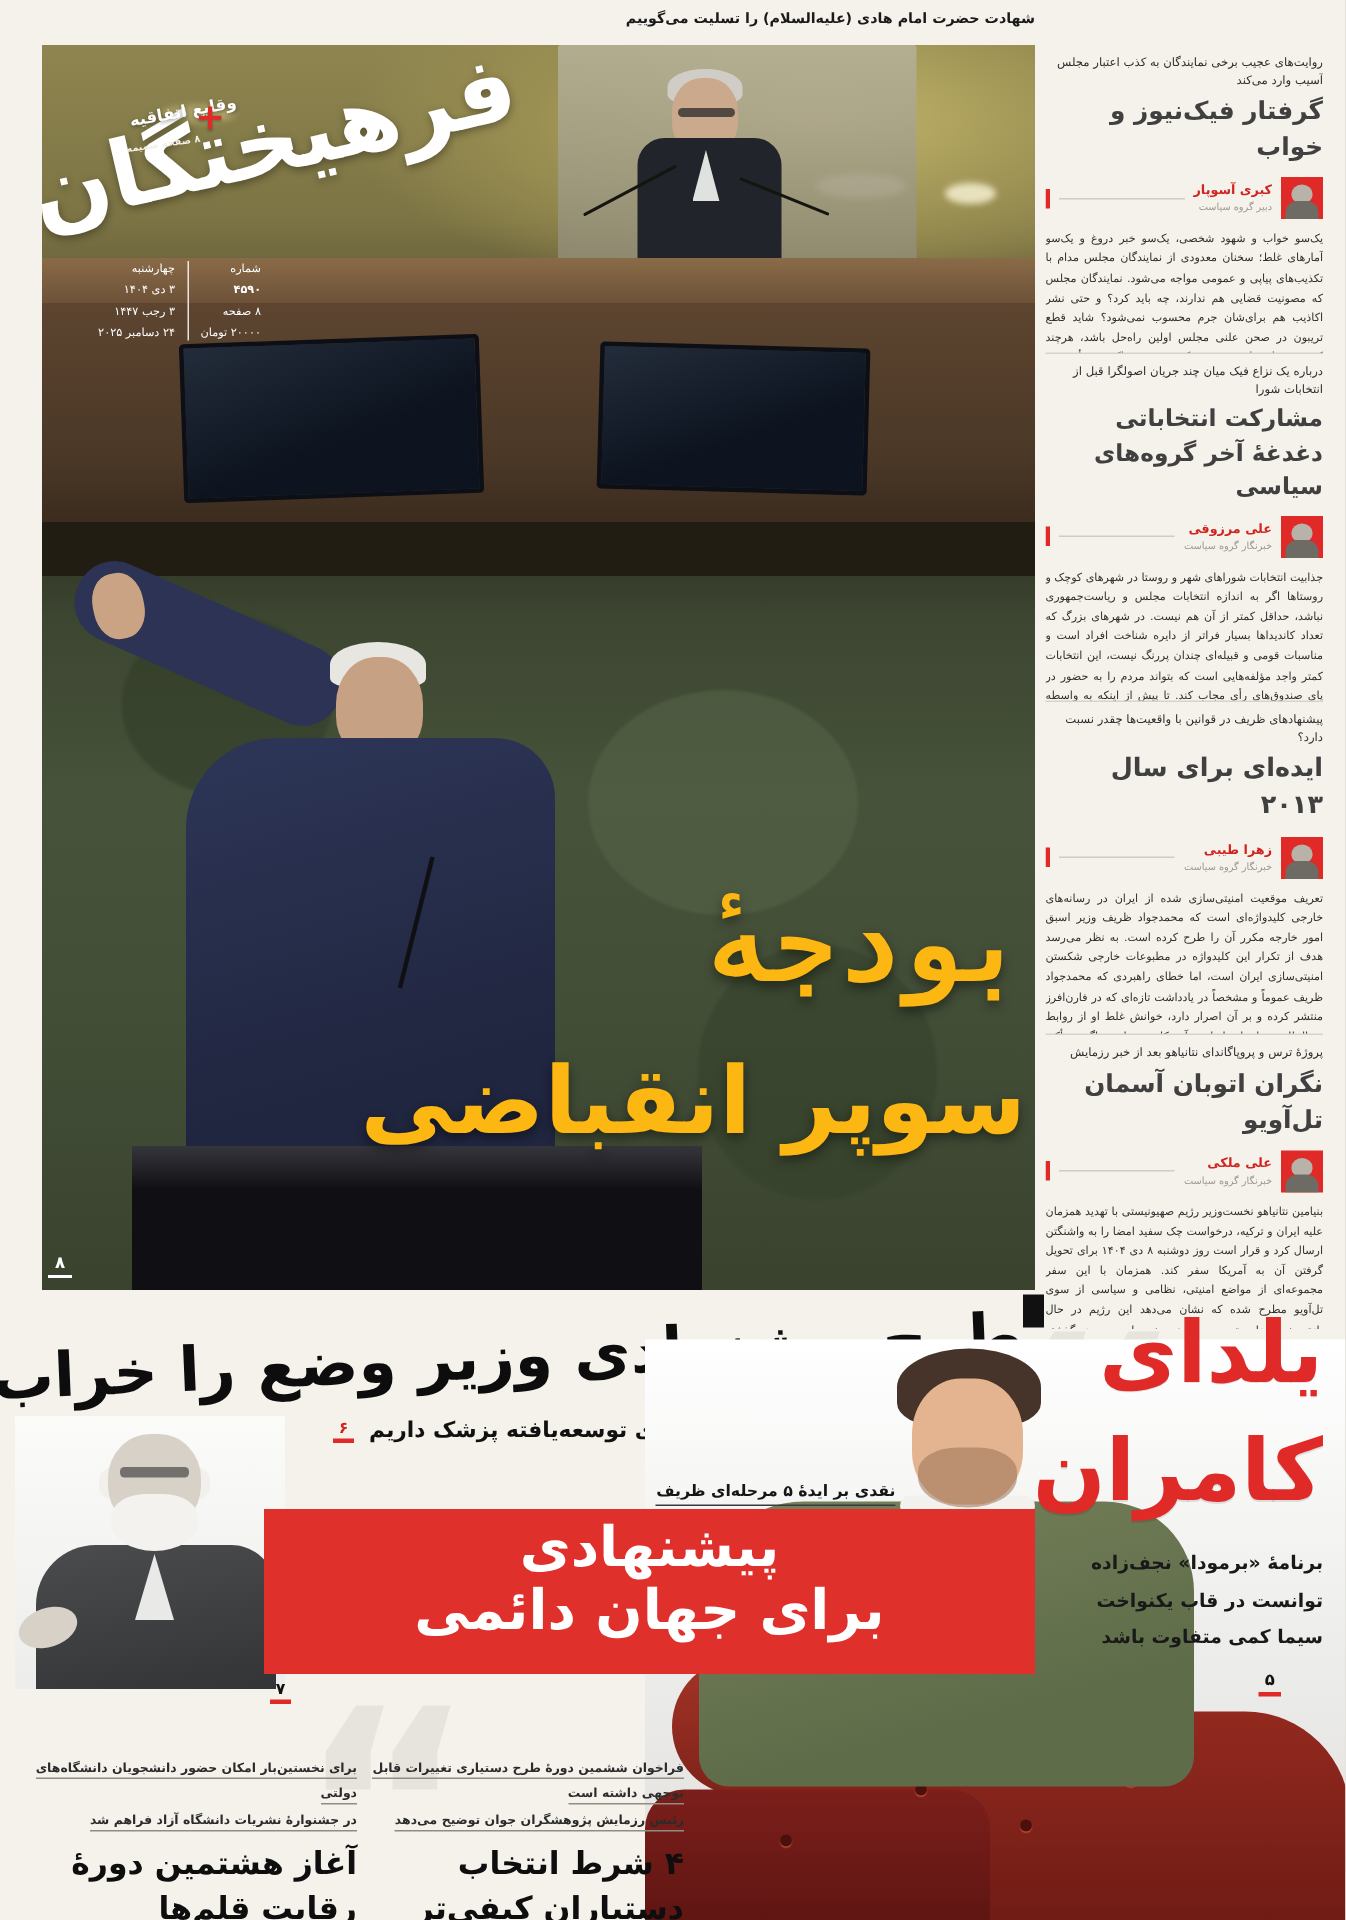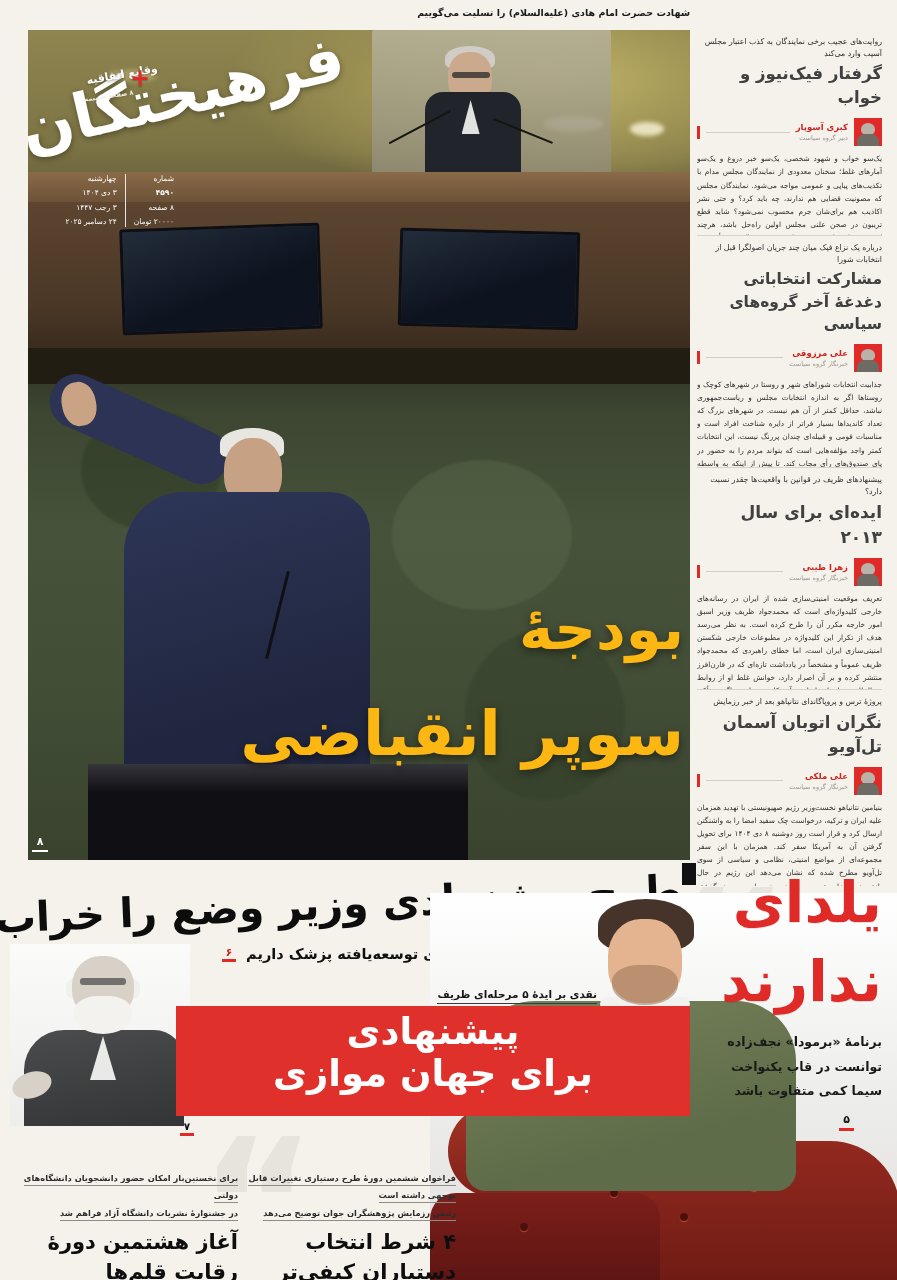--- a/index.html
+++ b/index.html
@@ -51,21 +51,21 @@
   .mini-logo{top:38px;left:58px;color:#fff;font-size:11px;font-weight:bold;transform:rotate(-10deg);text-shadow:0 1px 3px rgba(0,0,0,.4);}
   .plus-sign{top:34px;left:102px;color:#e02a28;font-size:24px;font-weight:bold;text-shadow:0 1px 2px rgba(0,0,0,.3);}
   .mini-note{top:62px;left:56px;color:#f2efe6;font-size:6.5px;font-weight:bold;transform:rotate(-8deg);}
   .issue-block{top:142px;left:4px;width:150px;color:#fff;font-size:7.5px;line-height:1.9;display:flex;direction:rtl;text-align:right;}
   .issue-col{padding:0 8px;}
   .issue-divider{width:1px;background:rgba(255,255,255,.85);margin:2px 0;}
   .issue-num{letter-spacing:4px;font-weight:bold;}
 
   
   .lead-kicker{top:508px;right:10px;color:#fff;font-size:20px;font-weight:bold;text-align:right;line-height:1.75;text-shadow:0 1px 4px rgba(0,0,0,.6);}
-  .lead-line1{top:568px;right:6px;color:#fcb712;font-size:58px;font-weight:bold;text-shadow:0 3px 8px rgba(0,0,0,.45);line-height:1.1;}
+  .lead-line1{top:568px;right:6px;color:#fcb712;font-size:70px;font-weight:bold;text-shadow:0 3px 8px rgba(0,0,0,.45);line-height:1.1;font-family:Liberation Mono, monospace;}
   .lead-line2{top:668px;right:6px;color:#fcb712;font-size:62px;font-weight:bold;text-shadow:0 3px 8px rgba(0,0,0,.45);line-height:1.15;}
   .lead-page{bottom:8px;left:4px;color:#fff;font-size:11px;font-weight:bold;text-align:center;}
   .lead-page .bar{display:block;width:16px;height:2px;background:#fff;margin:2px auto 0;}
 
   
   .sidebar{top:30px;right:15px;width:185px;}
   .sb-article{position:relative;width:100%;border-bottom:1px solid #d6d3cc;padding:6px 0 4px;overflow:hidden;}
   .sb-kicker{font-size:7.8px;color:#2e2e2e;text-align:right;line-height:1.5;}
   .sb-headline{font-size:15.5px;font-weight:bold;color:#404040;text-align:right;line-height:1.45;margin-top:3px;}
   .author-row{display:flex;direction:rtl;align-items:center;margin:7px 0 5px;height:30px;}
@@ -302,21 +302,21 @@
     <div class="k-sweater"></div>
     <div class="k-collar"></div>
     <div class="k-hair"></div>
     <div class="k-face"></div>
     <div class="k-beard"></div>
   </div>
 
   <div class="abs yalda">
     <div class="yalda-blackbox"></div>
     <div class="yalda-line fa">یلدای</div>
-    <div class="yalda-line fa">ندارند</div>
+    <div class="yalda-line fa">کامران</div>
     <div class="yalda-sub fa">
       <div>برنامهٔ «برمودا» نجف‌زاده</div>
       <div>توانست در قاب یکنواخت</div>
       <div>سیما کمی متفاوت باشد</div>
     </div>
     <div class="yalda-page">
       <span>۵</span>
       <span class="bar"></span>
     </div>
   </div>
@@ -328,21 +328,21 @@
       <span>۶</span>
       <span class="bar"></span>
     </span>
   </div>
 
   <div class="abs redbox-kicker fa">
     <span>نقدی بر ایدهٔ ۵ مرحله‌ای ظریف</span>
   </div>
   <div class="abs redbox">
     <div class="l1 fa">پیشنهادی</div>
-    <div class="l2 fa">برای جهان موازی</div>
+    <div class="l2 fa">برای جهان دائمی</div>
   </div>
   <div class="abs redbox-page pagemark" style="color:#111;">
     <span style="color:#111;">۷</span>
     <span class="bar"></span>
   </div>
 
   <div class="abs photo-zarif">
     <div class="z-suit"></div>
     <div class="z-shirt"></div>
     <div class="z-hairside"></div>

